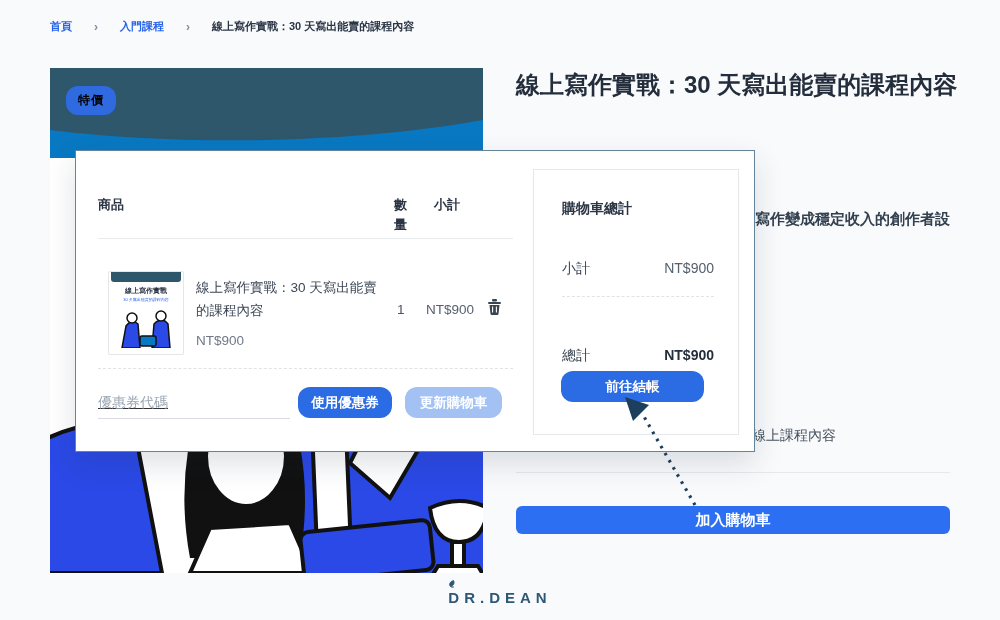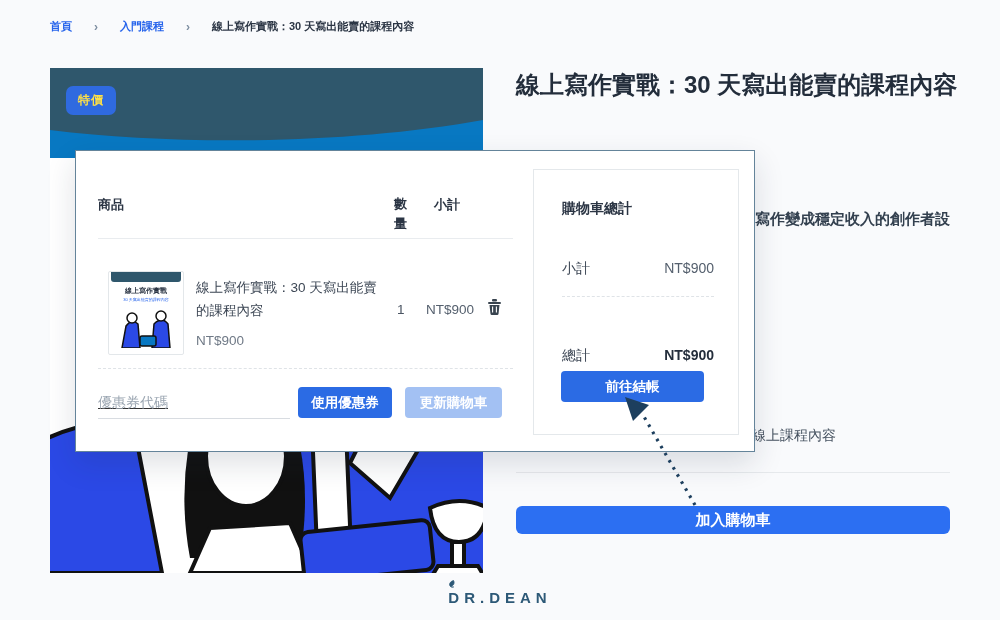--- a/index.html
+++ b/index.html
@@ -12,40 +12,40 @@
     font-size:11px; font-weight:bold; }
   .crumb-link { color:#2563eb; cursor:pointer; }
   .crumb-sep { color:#7d8ea0; font-size:12px; font-weight:bold; }
   .crumb-current { color:#2b3544; }
 
   
   .hero { position:absolute; left:50px; top:68px; width:433px; height:505px; background:#fff; overflow:hidden; }
   .hero-dark { position:absolute; left:0; top:0; width:100%; height:88px; background:#2f576c; }
   .hero-wave { position:absolute; left:0; top:48px; width:433px; height:42px; display:block; }
   .hero-white { position:absolute; left:0; top:90px; width:100%; bottom:0; background:#fff; }
-  .sale-badge { position:absolute; left:16px; top:18px; background:#2f6ae0; color:#fde047; font-size:12px;
-    font-weight:bold; padding:6px 12px; border-radius:7px; letter-spacing:1px; }
+  .sale-badge { position:absolute; left:16px; top:18px; background:#2f6ae0; color:#000000; font-size:12px;
+    font-weight:bold; padding:6px 12px; border-radius:12px; letter-spacing:1px; }
   .hero-illu { position:absolute; left:0; bottom:0; width:433px; height:215px; display:block; }
 
   
   .course-title { position:absolute; left:516px; top:66px; width:442px; font-size:24px; font-weight:bold;
     color:#232d3b; line-height:1.62; }
   .snippet-bold { position:absolute; left:755px; top:210px; font-size:15px; font-weight:bold; color:#33404f; }
   .snippet { position:absolute; left:752px; top:427px; font-size:14px; color:#45515f; }
   .divider-right { position:absolute; left:516px; top:472px; width:434px; border-top:1px solid #e6e9ec; }
   .add-cart-btn { position:absolute; left:516px; top:506px; width:434px; height:28px; background:#2c6ff2;
     border:none; border-radius:6px; color:#fff; font-size:15px; font-weight:bold; cursor:pointer;
     font-family:inherit; }
 
   
   .cart-modal { position:absolute; left:75px; top:150px; width:680px; height:302px; background:#fff;
     border:1px solid #64849a; box-shadow:0 12px 28px rgba(25,45,65,.14); z-index:10;padding-left:32px; }
   .col-head { position:absolute; font-size:13px; font-weight:bold; color:#2b3544; line-height:20px; }
   .col-head.product  { left:22px;  top:44px; }
-  .col-head.quantity { left:318px; top:44px; width:15px;font-family:Liberation Mono, monospace; }
+  .col-head.quantity { left:318px; top:44px; width:15px; }
   .col-head.subtotal { left:358px; top:44px; }
   .mod-divider { position:absolute; left:22px; top:87px; width:415px; border-top:1px solid #e9ecef; }
   .mod-divider.dashed { top:217px; border-top:1px dashed #dfe3e7; }
 
   .thumb { position:absolute; left:32px; top:120px; width:76px; height:84px; background:#fff;
     border:1px solid #e3e7ea; border-radius:2px; overflow:hidden; }
   .thumb-bar { height:10px; background:#2f576c; border-radius:0 0 3px 3px; margin:0 2px; }
   .thumb-title { text-align:center; font-size:7px; font-weight:bold; color:#2b3544; margin-top:4px; }
   .thumb-sub { text-align:center; font-size:4px; color:#2563eb; margin-top:1px; }
   .thumb-illu { display:block; margin:2px auto 0; }
@@ -55,21 +55,21 @@
   .item-price { margin-top:7px; color:#6f7986; }
   .item-qty { position:absolute; left:321px; top:151px; font-size:13.5px; color:#4a5462; }
   .item-subtotal { position:absolute; left:350px; top:151px; font-size:13.5px; color:#55606e; }
   .trash-btn { position:absolute; left:408px; top:147px; width:20px; height:20px; background:none;
     border:none; cursor:pointer; padding:0; }
 
   .coupon-input { position:absolute; left:22px; top:234px; width:192px; height:34px; border:none;
     border-bottom:1px solid #d8dce1; background:transparent; font-size:14px; color:#333;
     font-family:inherit; outline:none;text-decoration:underline; }
   .coupon-input::placeholder { color:#9aa5b1; }
-  .btn { border:none; border-radius:4px; color:#fff; font-size:13.5px; font-weight:bold; cursor:pointer;
+  .btn { border:none; border-radius:12px; color:#fff; font-size:13.5px; font-weight:bold; cursor:pointer;
     font-family:inherit; }
   .apply-btn  { position:absolute; left:222px; top:236px; width:94px; height:31px; background:#2b6be4; }
   .update-btn { position:absolute; left:329px; top:236px; width:97px; height:31px; background:#a3c1f3; }
 
   .totals { position:absolute; left:457px; top:18px; width:206px; height:266px; border:1px solid #e4e8eb;
     background:#fff; }
   .totals-title { position:absolute; left:28px; top:30px; font-size:14px; font-weight:bold; color:#2b3544; }
   .t-row { position:absolute; left:28px; right:24px; display:flex; justify-content:space-between;
     font-size:14px; }
   .t-row.sub { top:90px; color:#3c4654; }

